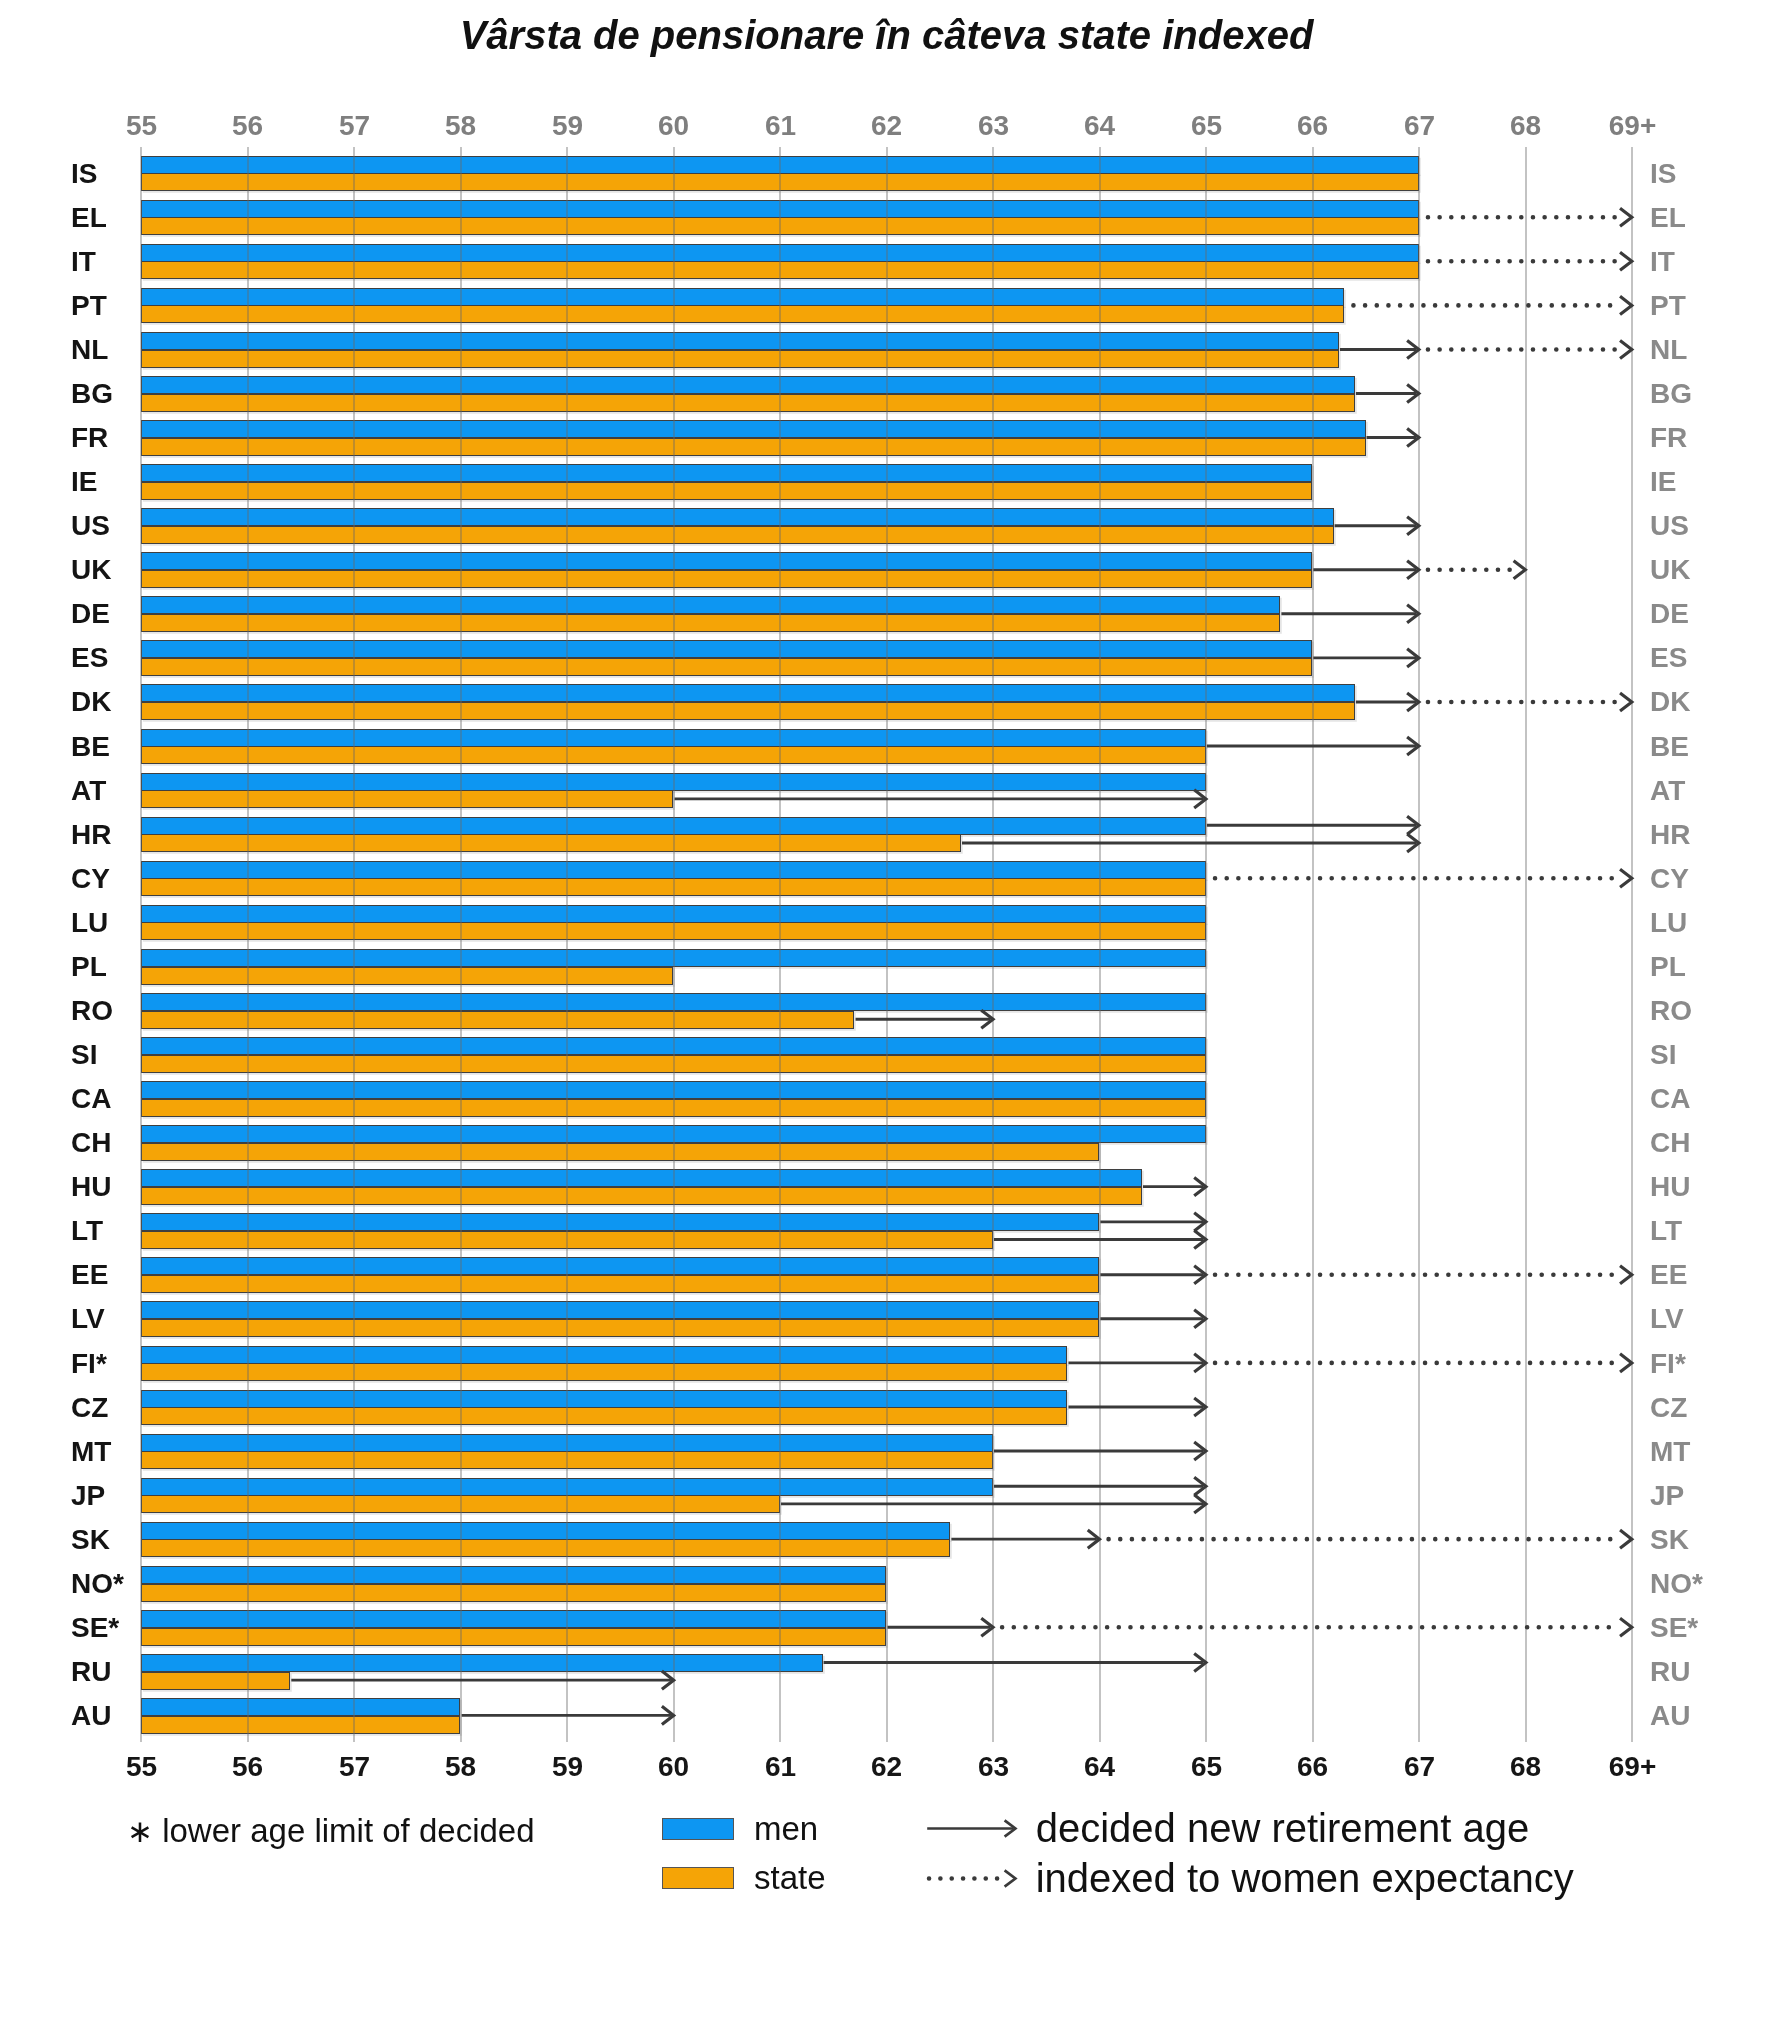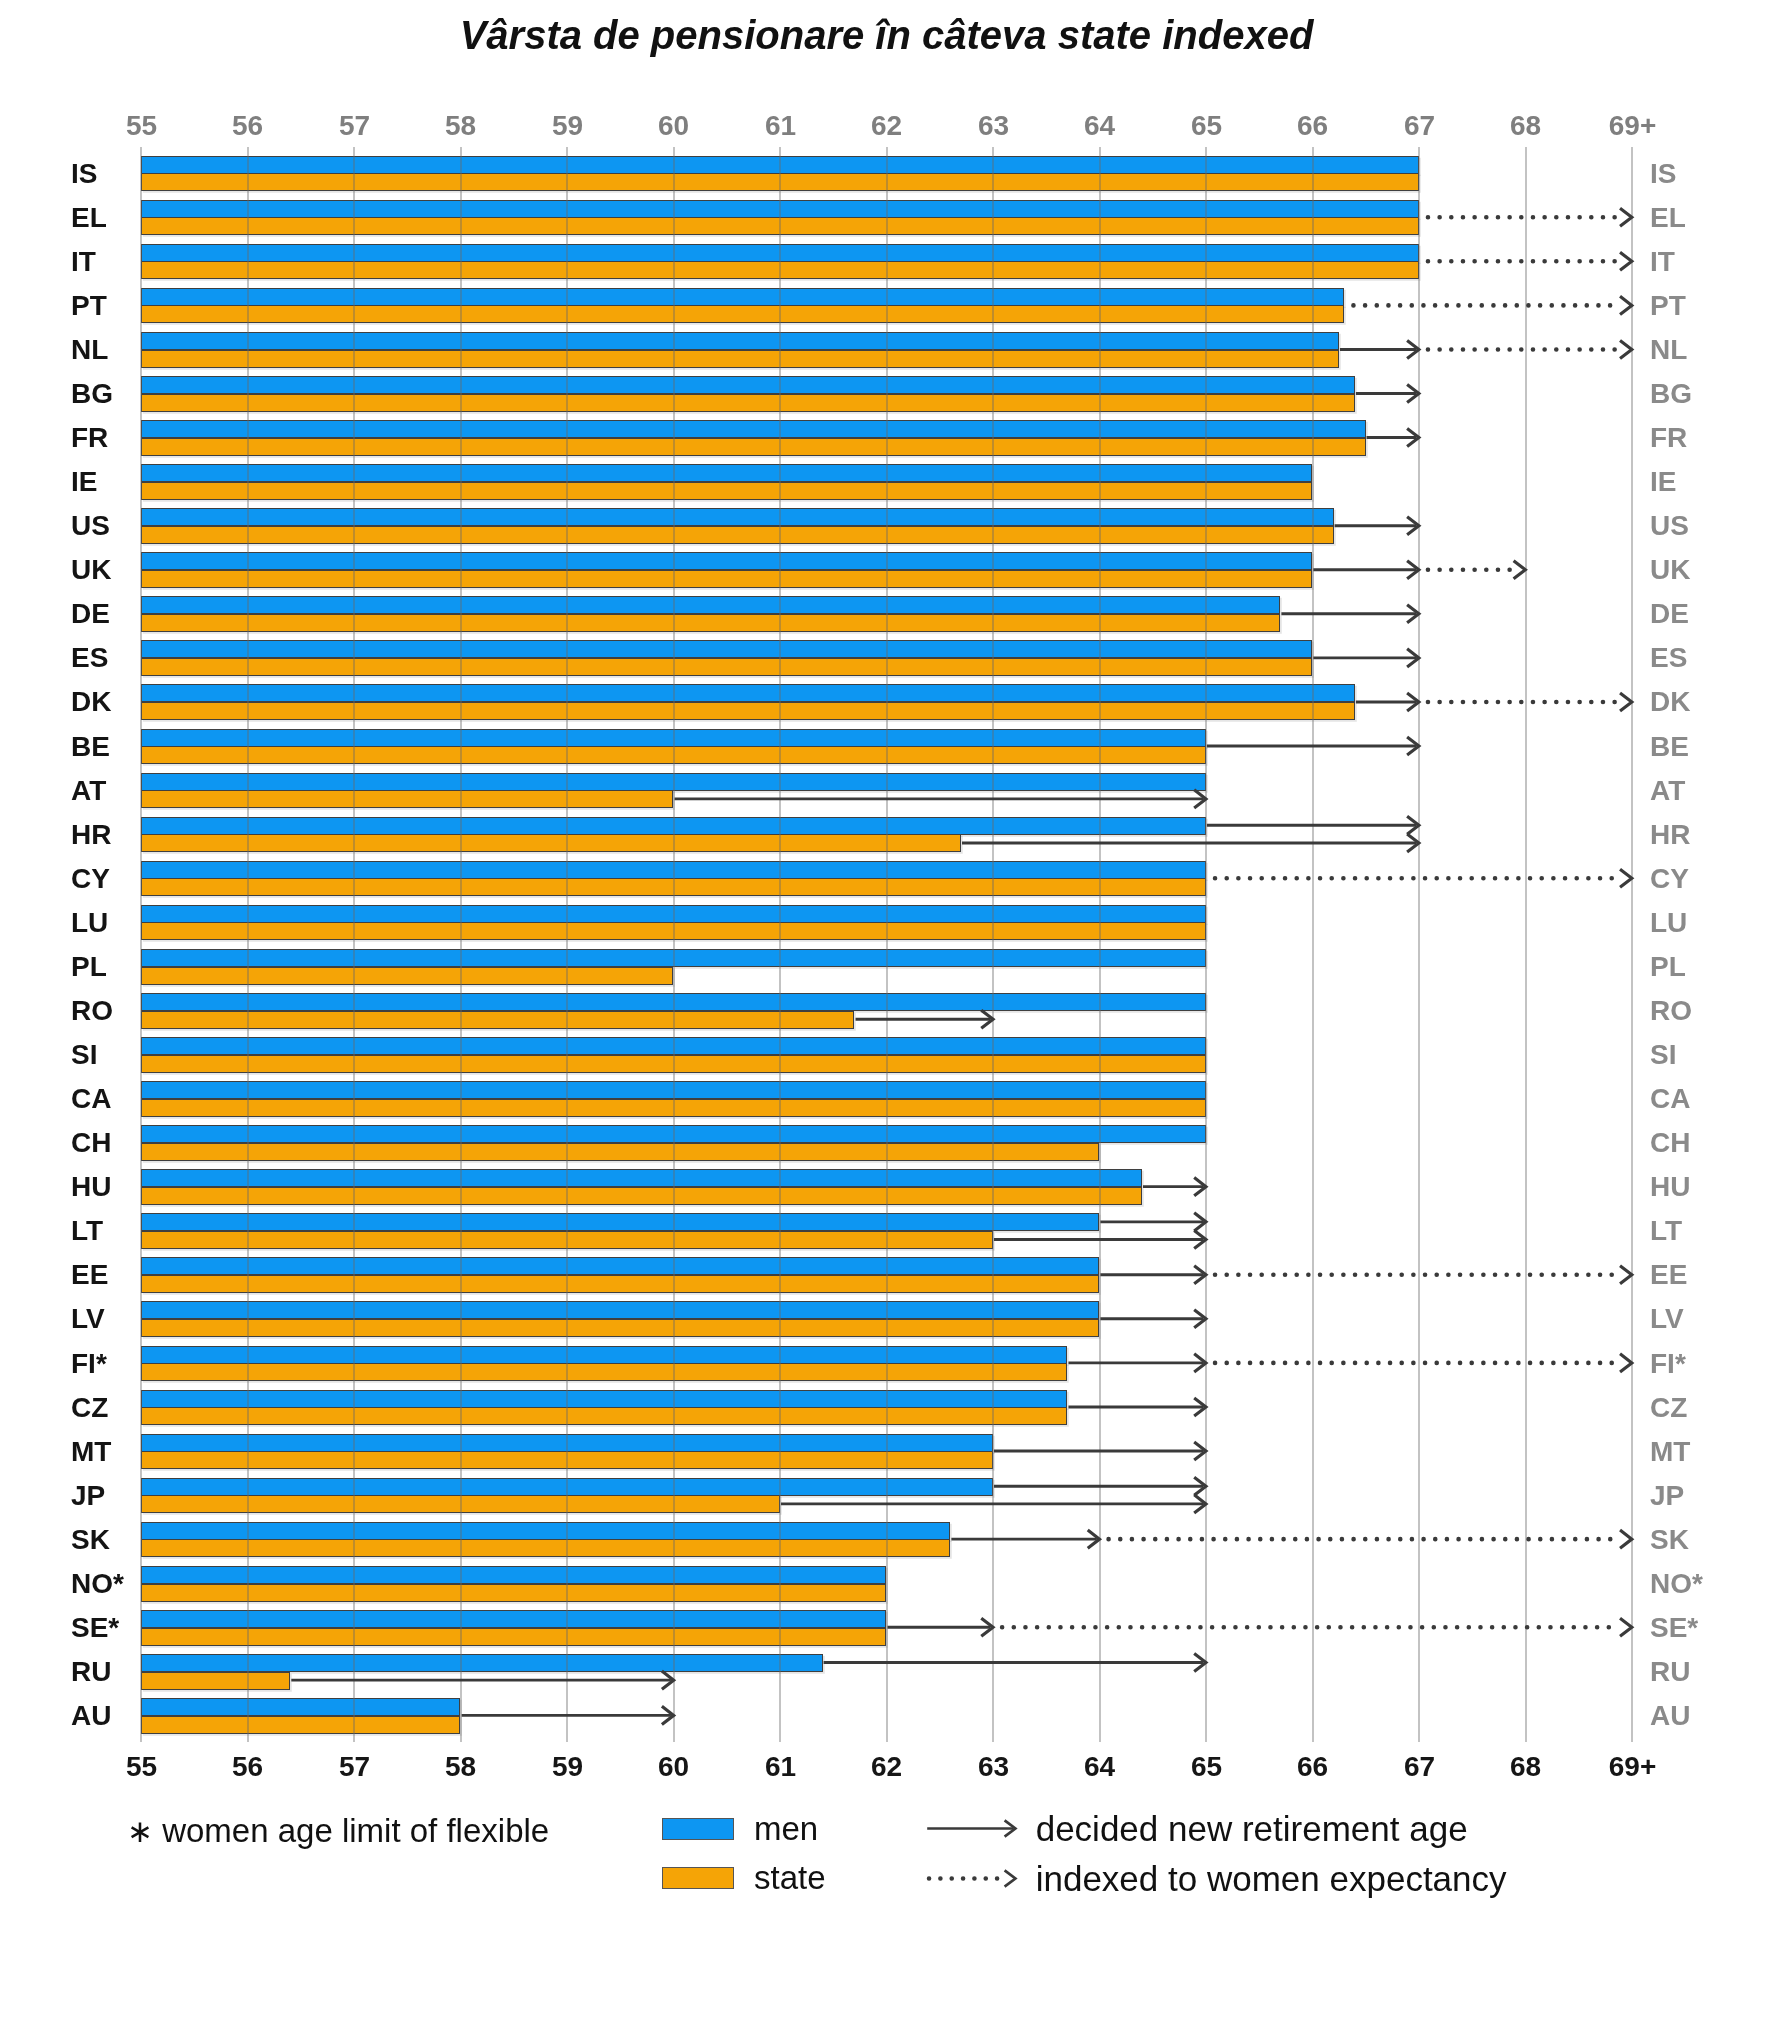--- a/index.html
+++ b/index.html
@@ -25,21 +25,21 @@
   .legend-note{position:absolute;left:127px;top:1806px;font-size:33px;color:#111;line-height:50px;z-index:2;}
   .legend-note .sym{font-size:31px;}
   .legend-note .l2{padding-left:31px;}
   .legend-swatches{position:absolute;left:662px;top:1816px;z-index:2;}
   .sw-row{display:flex;align-items:center;height:25px;margin-bottom:24.4px;}
   .swatch{width:72px;height:22px;box-sizing:border-box;border:1.8px solid #555;margin-right:20px;}
   .sw-label{font-size:33px;color:#111;}
   .legend-arrows{position:absolute;left:925px;top:1812px;z-index:2;}
   .ar-row{display:flex;align-items:center;height:33px;margin-bottom:17px;}
   .ar-glyph{width:98px;margin-right:12.7px;flex:0 0 auto;}
-  .ar-label{font-size:35px;color:#111;white-space:nowrap;}
+  .ar-label{font-size:40px;color:#111;white-space:nowrap;}
 </style>
 </head>
 <body>
 
 <div id="canvas">
   <div id="title">Vârsta de pensionare în câteva state indexed</div>
 
   <div id="plot">
       <div class="gridline" style="left: 140px; top: 147px; height: 1595px;"></div>
       <div class="tick top" style="left: 87px; top: 110px;">55</div>
@@ -306,21 +306,21 @@
       <path d="M 1790.996 1789.26 L 1803.996 1799.26 L 1790.996 1809.26" fill="none" stroke="#3a3a3a" stroke-width="3.5"></path>
       <line y1="1838.23" y2="1838.23" stroke="#3a3a3a" x1="910.3695999999999" x2="1330.1399999999999" stroke-width="3.2"></line>
       <path d="M 1320.1399999999999 1828.23 L 1333.1399999999999 1838.23 L 1320.1399999999999 1848.23" fill="none" stroke="#3a3a3a" stroke-width="3.5"></path>
       <line y1="1857.73" y2="1857.73" stroke="#3a3a3a" x1="321.7995999999998" x2="741.5699999999999" stroke-width="3.2"></line>
       <path d="M 731.5699999999999 1847.73 L 744.5699999999999 1857.73 L 731.5699999999999 1867.73" fill="none" stroke="#3a3a3a" stroke-width="3.5"></path>
       <line y1="1896.7" y2="1896.7" stroke="#3a3a3a" x1="510.142" x2="741.5699999999999" stroke-width="3.2"></line>
       <path d="M 731.5699999999999 1886.7 L 744.5699999999999 1896.7 L 731.5699999999999 1906.7" fill="none" stroke="#3a3a3a" stroke-width="3.5"></path>
     </svg>
 
   <div class="legend-note">
-    <div class="l1"><span class="sym">∗</span> <span>women age limit of flexible</span></div>
+    <div class="l1"><span class="sym">∗</span> <span>lower age limit of decided</span></div>
   </div>
 
   <div class="legend-swatches">
     <div class="sw-row">
       <span class="swatch" id="sw-men" style="background: rgb(13, 150, 242);"></span>
       <span class="sw-label">men</span>
     </div>
     <div class="sw-row">
       <span class="swatch" id="sw-women" style="background: rgb(245, 164, 6);"></span>
       <span class="sw-label">state</span>

